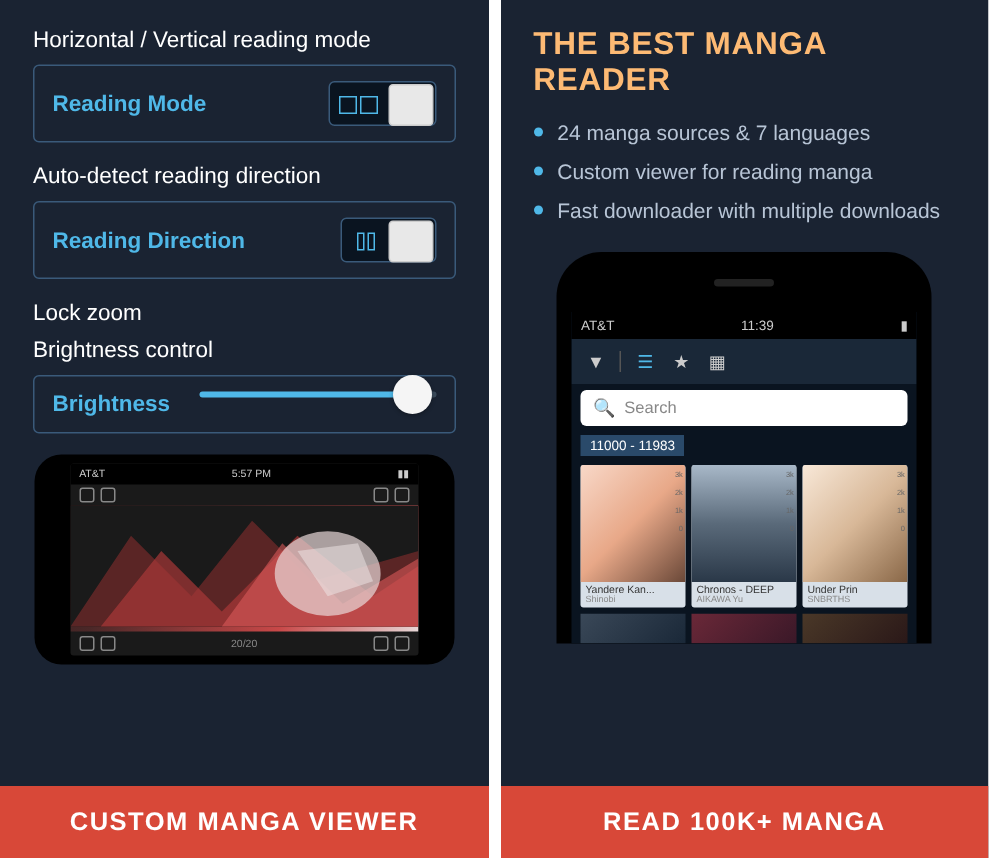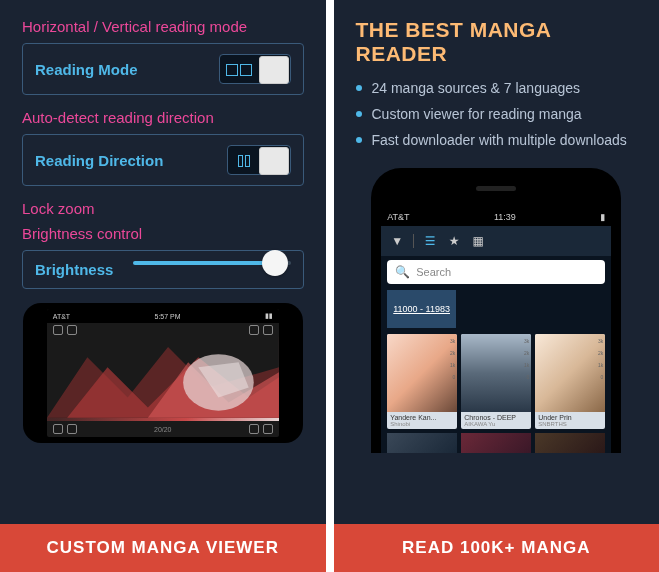--- a/index.html
+++ b/index.html
@@ -1,19 +1,19 @@
 <!DOCTYPE html>
 <html><head>
 <meta charset="utf-8">
 <style>
 * { margin: 0; padding: 0; box-sizing: border-box; }
 body { font-family: -apple-system, BlinkMacSystemFont, "Segoe UI", Helvetica, Arial, sans-serif; background: #fff; width: 659px; height: 572px; display: flex; gap: 8px; }
 .panel { flex: 1; background: #1a2332; display: flex; flex-direction: column; position: relative; }
 .panel-content { flex: 1; padding: 18px 22px 0 22px; }
-.section-label { color: #ec4899; font-size: 15px; font-weight: 300; margin-bottom: 8px; }
+.section-label { color: #ffffff; font-size: 15px; font-weight: 300; margin-bottom: 8px; }
 .setting-row { border: 1px solid #3a5a7a; border-radius: 4px; padding: 10px 12px; display: flex; align-items: center; justify-content: space-between; margin-bottom: 14px; }
 .setting-label { color: #4fb8e8; font-size: 15px; font-weight: 600; }
 .toggle { display: flex; align-items: center; }
 .toggle-track { width: 64px; height: 30px; background: #fff; border-radius: 4px; position: relative; }
 .toggle-track.dark { background: #0a1420; border: 1px solid #3a5a7a; }
 .toggle-half { position: absolute; width: 32px; height: 30px; top: 0; display: flex; align-items: center; justify-content: center; }
 .toggle-half.left { left: 0; }
 .toggle-half.right { right: 0; }
 .toggle-knob { width: 30px; height: 28px; background: #e8e8e8; border-radius: 3px; border: 1px solid #ccc; }
 .mode-icons { display: flex; gap: 2px; }
@@ -38,21 +38,21 @@
 .phone-portrait { margin: 20px auto 0; width: 250px; background: #000; border-radius: 30px 30px 0 0; padding: 40px 10px 0 10px; position: relative; }
 .phone-speaker { position: absolute; top: 18px; left: 50%; transform: translateX(-50%); width: 40px; height: 5px; background: #222; border-radius: 3px; }
 .phone-portrait-screen { width: 100%; background: #0a1420; display: flex; flex-direction: column; overflow: hidden; }
 .p-statusbar { background: #000; height: 18px; display: flex; justify-content: space-between; align-items: center; padding: 0 6px; font-size: 9px; color: #ccc; }
 .p-navbar { background: #1a2838; height: 30px; display: flex; align-items: center; padding: 0 8px; gap: 8px; }
 .p-nav-title { color: #4fb8e8; font-size: 14px; font-weight: 500; flex: 1; font-style: italic; }
 .p-nav-icon { width: 16px; height: 16px; display: flex; align-items: center; justify-content: center; color: #ccc; font-size: 12px; }
 .p-searchbar { background: #fff; margin: 4px 6px; border-radius: 4px; height: 24px; display: flex; align-items: center; padding: 0 8px; gap: 6px; }
 .p-search-icon { color: #888; font-size: 12px; }
 .p-search-text { color: #888; font-size: 11px; }
-.p-range { background: #2a4a6a; color: #fff; font-size: 9px; padding: 14px 6px; width: fit-content; margin: 2px 6px; text-decoration: underline; }
+.p-range { background: #2a4a6a; color: #fff; font-size: 9px; padding: 2px 6px; width: fit-content; margin: 2px 6px; }
 .p-grid { display: flex; gap: 4px; padding: 0 6px; margin-top: 4px; }
 .p-card { flex: 1; background: #d8e0e8; border-radius: 2px; overflow: hidden; display: flex; flex-direction: column; }
 .p-card-img { height: 78px; position: relative; overflow: hidden; }
 .p-card-title { font-size: 7px; padding: 2px 3px 0; color: #333; white-space: nowrap; overflow: hidden; }
 .p-card-author { font-size: 6px; padding: 0 3px 2px; color: #888; }
 .p-bars { position: absolute; right: 2px; top: 4px; display: flex; flex-direction: column; gap: 6px; }
 .p-bar { font-size: 5px; color: #666; text-align: right; }
 .p-grid2 { display: flex; gap: 4px; padding: 0 6px; margin-top: 4px; height: 20px; overflow: hidden; }
 .p-card2 { flex: 1; background: #2a3848; }
 .circle-icon { width: 14px; height: 14px; border: 1.5px solid #4fb8e8; border-radius: 3px; position: relative; }

